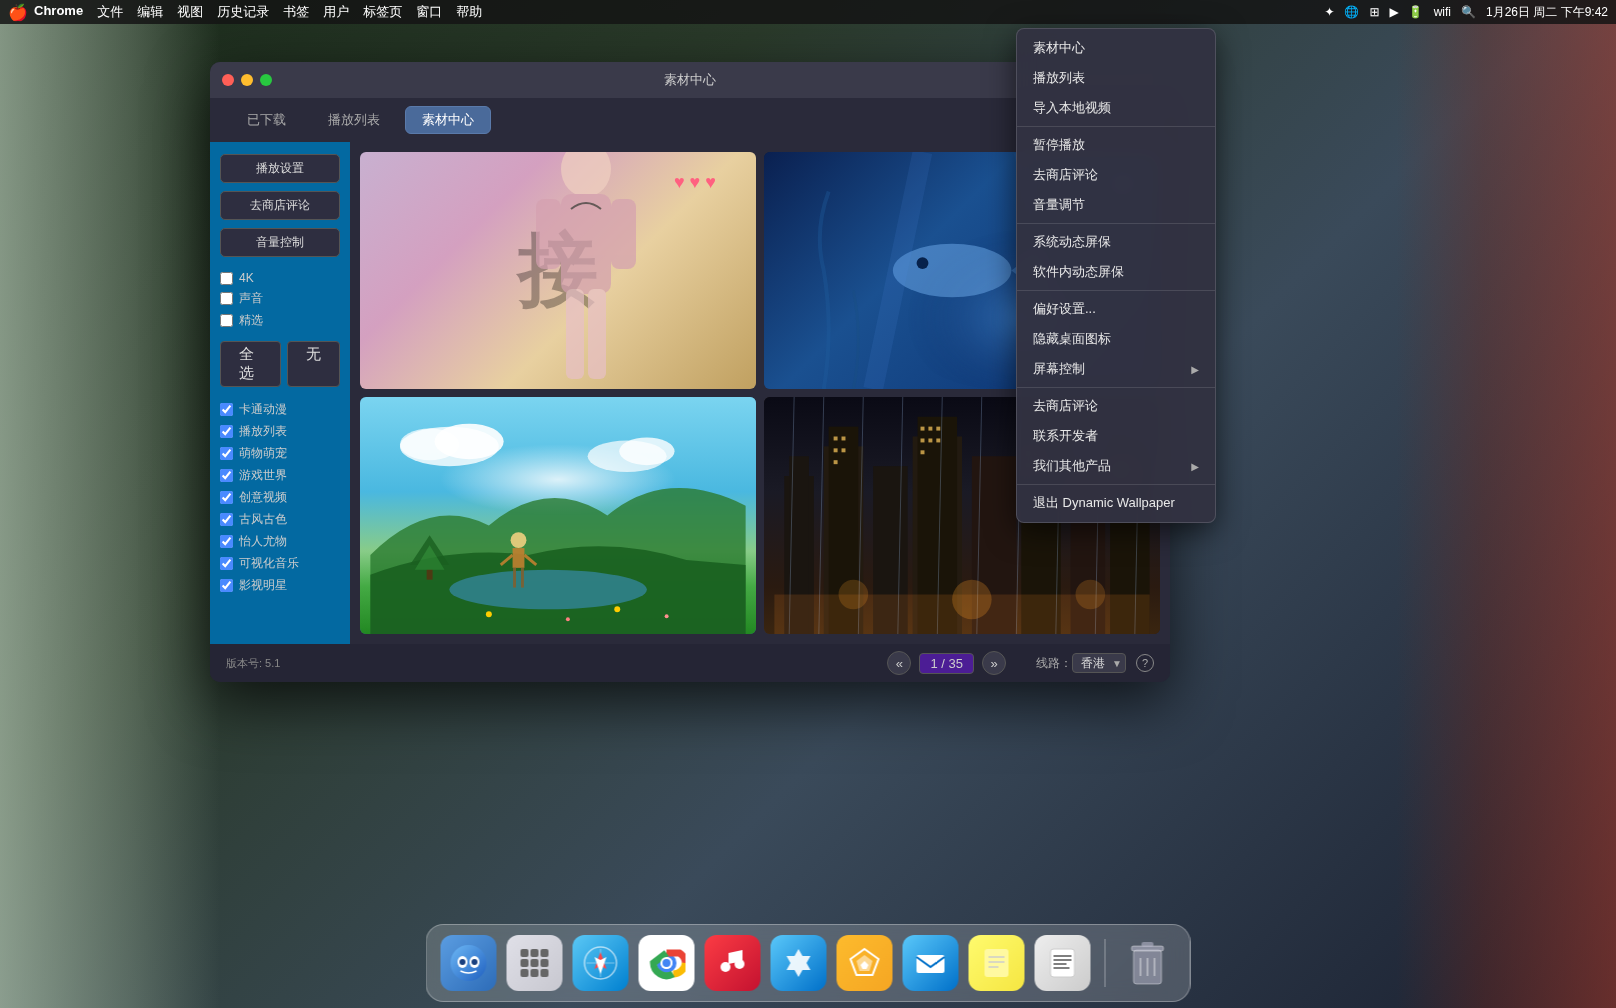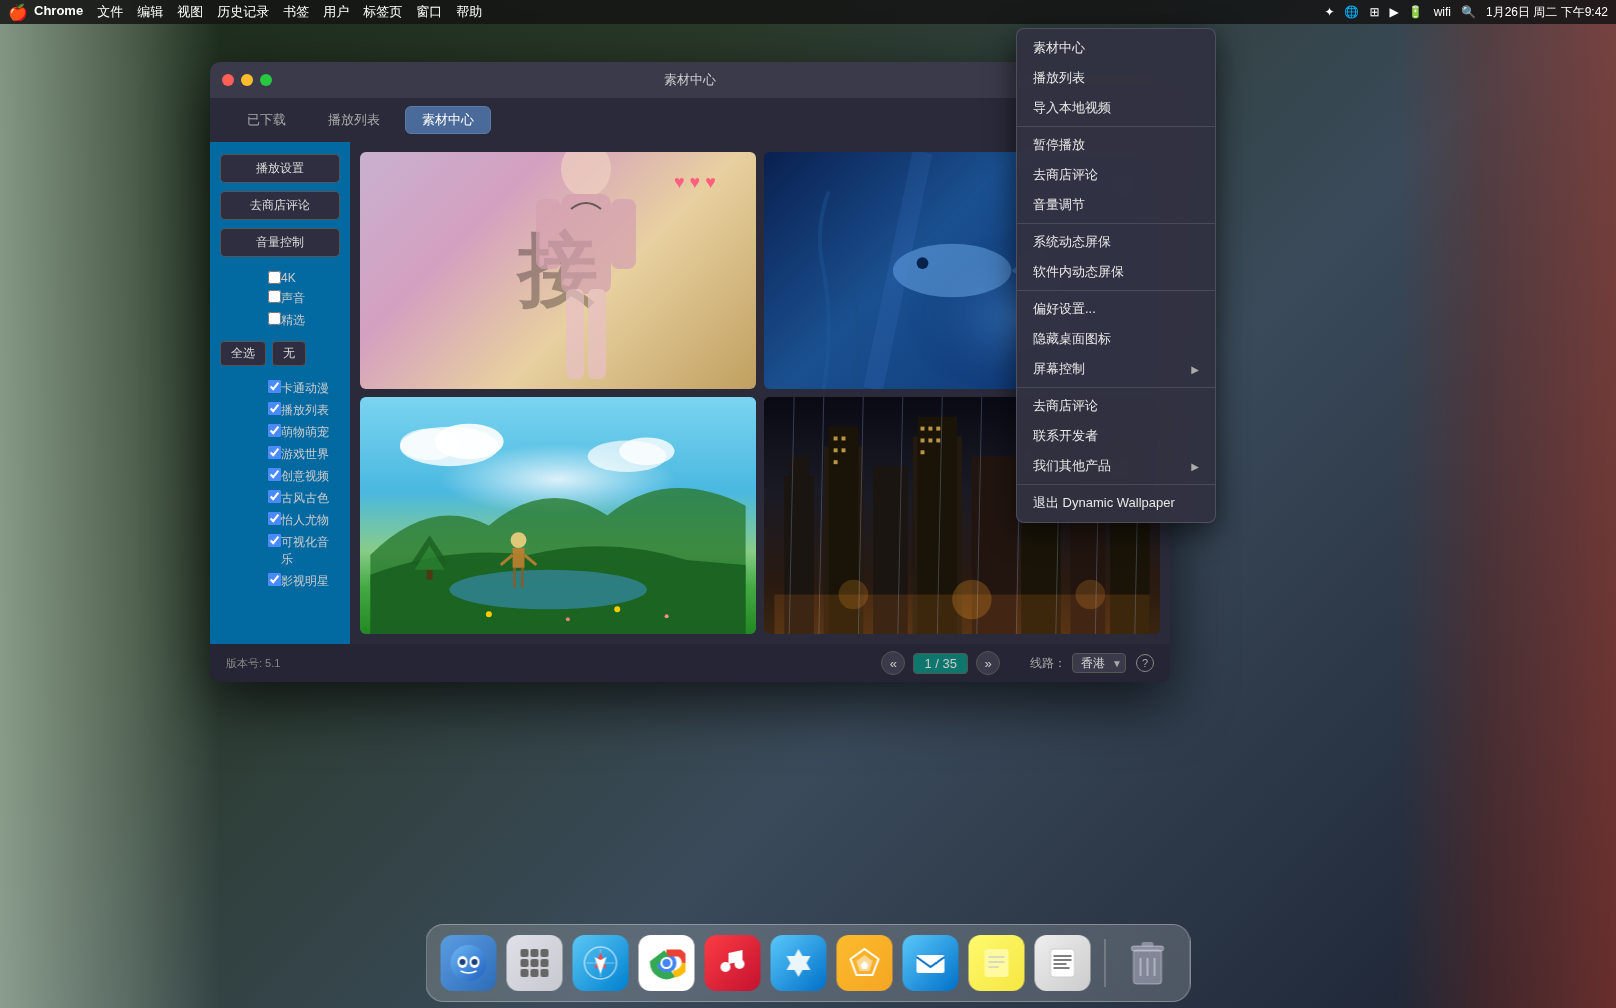--- a/index.html
+++ b/index.html
@@ -204,38 +204,39 @@
       text-align: center;
     }
     .sidebar-checkboxes {
       margin-top: 6px;
       display: flex;
       flex-direction: column;
       gap: 5px;
     }
     .checkbox-row {
       display: flex;
+      align-items: center;
+      gap: 6px;
       font-size: 12px;
       color: #ccc;
-      margin-left: 48px;
     }
     .checkbox-row input[type=checkbox] {
       width: 13px; height: 13px;
       accent-color: #4a8aff;
     }
     .sidebar-select-btns {
       display: flex;
       gap: 6px;
       margin-top: 4px;
     }
     .select-btn {
-      padding: 3px 10px;
+      padding: 3px 18px;
       border: 1px solid #555;
       border-radius: 4px;
-      font-size: 12px;
+      font-size: 15px;
       color: #ddd;
       cursor: pointer;
       background: #2e2e40;
     }
 
     
     .content-area {
       flex: 1;
       padding: 10px;
       display: grid;
@@ -340,26 +341,25 @@
       font-size: 13px;
       color: #ccc;
       cursor: pointer;
     }
     .footer-page {
       font-size: 13px;
       color: #ccc;
       padding: 2px 10px;
       border: 1px solid #555;
       border-radius: 4px;
-      background: #0f766e;
+      background: #4c1d95;
     }
     .footer-route {
       display: flex;
       align-items: center;
-      gap: 6px;
       margin-left: 20px;
     }
     .footer-route-label {
       font-size: 12px;
       color: #aaa;
     }
     .footer-route-select {
       background: #3a3a4a;
       border: 1px solid #555;
       color: #ddd;

